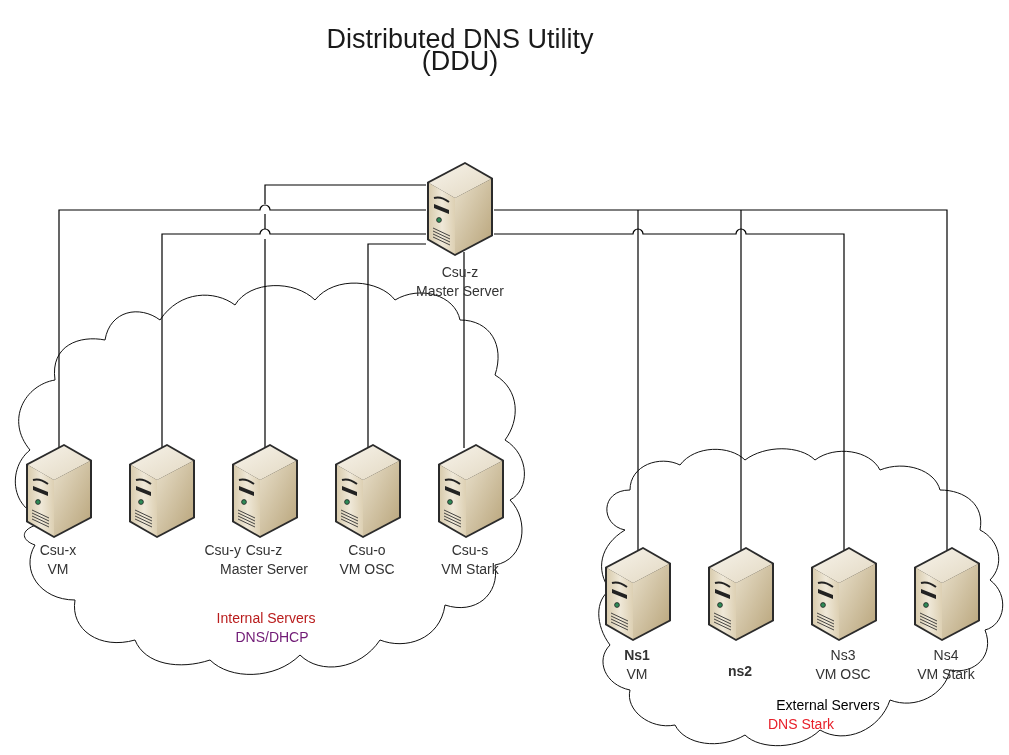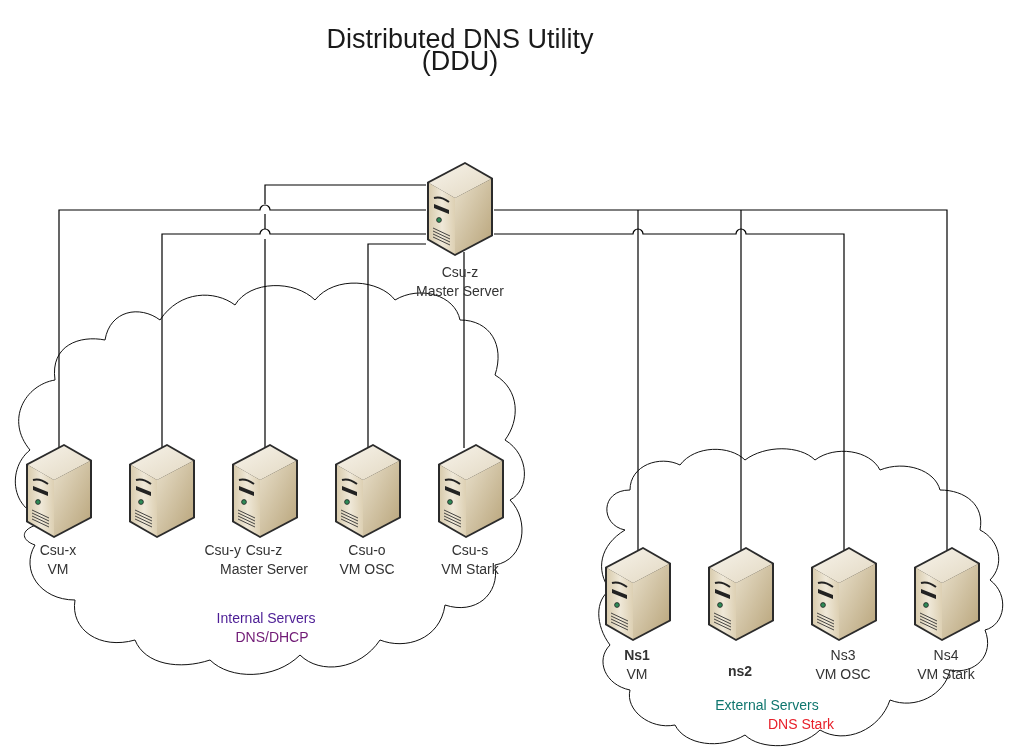--- a/index.html
+++ b/index.html
@@ -82,25 +82,25 @@
 <div class="label" style="left:-22px; top:541px;">Csu-x</div>
 <div class="label" style="left:-22px; top:560px;">VM</div>
 <div class="label" style="left:81px; top:541px;text-align:right;">Csu-y</div>
 <div class="label" style="left:184px; top:541px;">Csu-z</div>
 <div class="label" style="left:184px; top:560px;">Master Server</div>
 <div class="label" style="left:287px; top:541px;">Csu-o</div>
 <div class="label" style="left:287px; top:560px;">VM OSC</div>
 <div class="label" style="left:390px; top:541px;">Csu-s</div>
 <div class="label" style="left:390px; top:560px;">VM Stark</div>
 
-<div class="group-label" style="left:166px; top:609px; color:#4c1d95;">Internal Servers</div>
+<div class="group-label" style="left:166px; top:609px; color:#b91c1c;">Internal Servers</div>
 <div class="group-label" style="left:172px; top:628px; color:#701a75;">DNS/DHCP</div>
 
 <div class="label" style="left:557px; top:646px;font-weight:bold;">Ns1</div>
 <div class="label" style="left:557px; top:665px;">VM</div>
 <div class="label" style="left:660px; top:662px;font-weight:bold;">ns2</div>
 <div class="label" style="left:763px; top:646px;">Ns3</div>
 <div class="label" style="left:763px; top:665px;">VM OSC</div>
 <div class="label" style="left:866px; top:646px;">Ns4</div>
 <div class="label" style="left:866px; top:665px;">VM Stark</div>
 
-<div class="group-label" style="left:667px; top:696px; color:#0f766e;">External Servers</div>
+<div class="group-label" style="left:728px; top:696px; color:#000000;">External Servers</div>
 <div class="group-label" style="left:701px; top:715px; color:#e8202a;">DNS Stark</div>
 
 </body></html>

